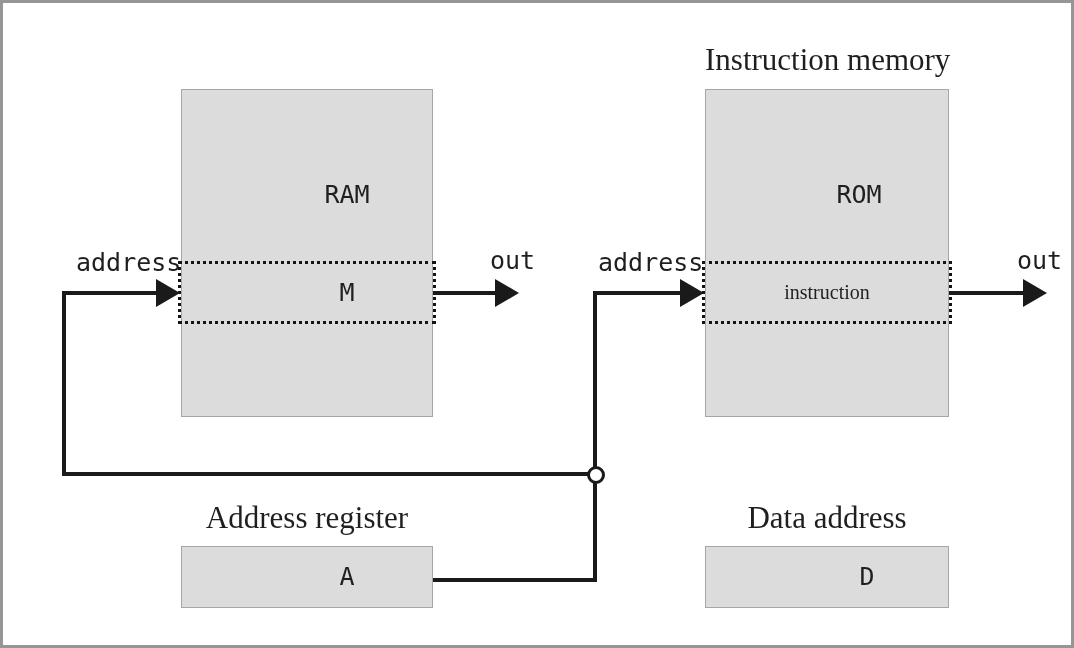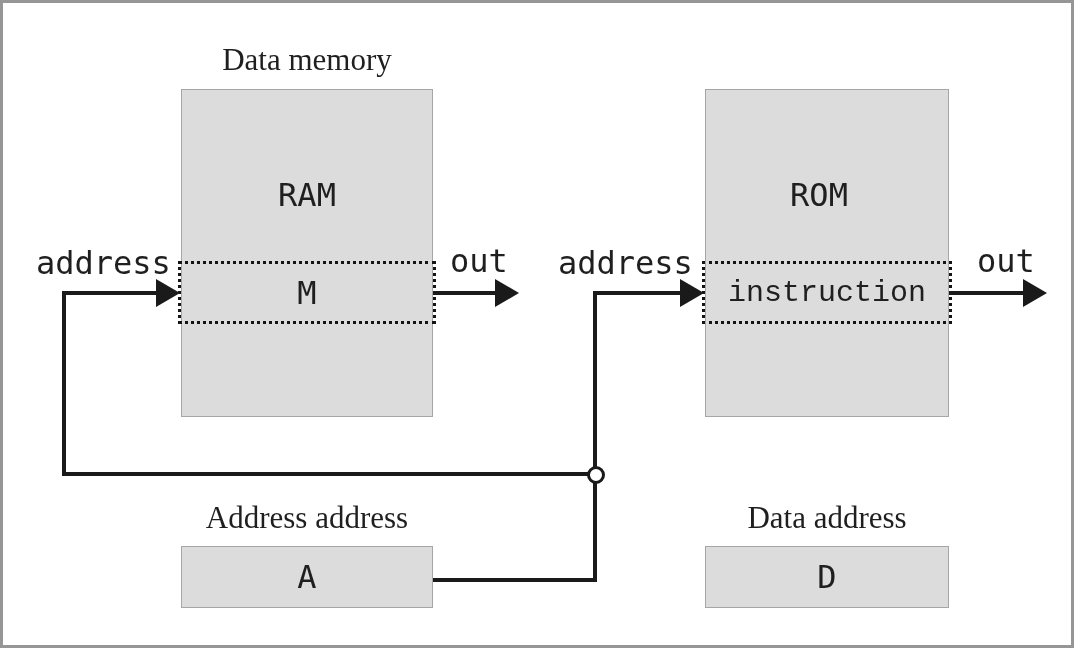--- a/index.html
+++ b/index.html
@@ -43,30 +43,31 @@
     font-size: 31px;
     color: var(--ink);
     text-align: center;
     white-space: nowrap;
     line-height: 38px;
   }
 
   .mono-label {
     position: absolute;
     font-family: "DejaVu Sans Mono", monospace;
-    font-size: 32px;
+    font-size: 25px;
     color: var(--ink);
     white-space: nowrap;
     line-height: 34px;
+    padding-left: 40px;
   }
 
   .serif-label {
     position: absolute;
-    font-family: Liberation Mono, monospace;
-    font-size: 30px;
+    font-family: Liberation Serif, serif;
+    font-size: 20px;
     color: var(--ink);
     white-space: nowrap;
   }
 
   .center-text {
     text-align: center;
     display: flex;
     align-items: center;
     justify-content: center;
   }
@@ -93,22 +94,22 @@
     border-radius: 50%;
     background: var(--background);
     box-sizing: content-box;
   }
 </style>
 </head>
 <body>
 
 <div class="stage">
 
-  <div class="serif-title" style="left:178px; top:38px; width:252px;">Data memory</div>
-  <div class="serif-title" style="left:178px; top:496px; width:252px;">Address address</div>
+  <div class="serif-title" style="left:702px; top:38px; width:244px;">Instruction memory</div>
+  <div class="serif-title" style="left:178px; top:496px; width:252px;">Address register</div>
   <div class="serif-title" style="left:702px; top:496px; width:244px;">Data address</div>
 
   <div class="chip" style="left:178px; top:86px; width:252px; height:328px;"></div>
   <div class="chip" style="left:702px; top:86px; width:244px; height:328px;"></div>
   <div class="chip" style="left:178px; top:543px; width:252px; height:62px;"></div>
   <div class="chip" style="left:702px; top:543px; width:244px; height:62px;"></div>
 
   <div class="mono-label center-text" style="left:178px; top:172px; width:252px; height:40px;">RAM</div>
   <div class="mono-label center-text" style="left:702px; top:172px; width:228px; height:40px;">ROM</div>
   <div class="mono-label center-text" style="left:178px; top:543px; width:252px; height:62px;">A</div>

